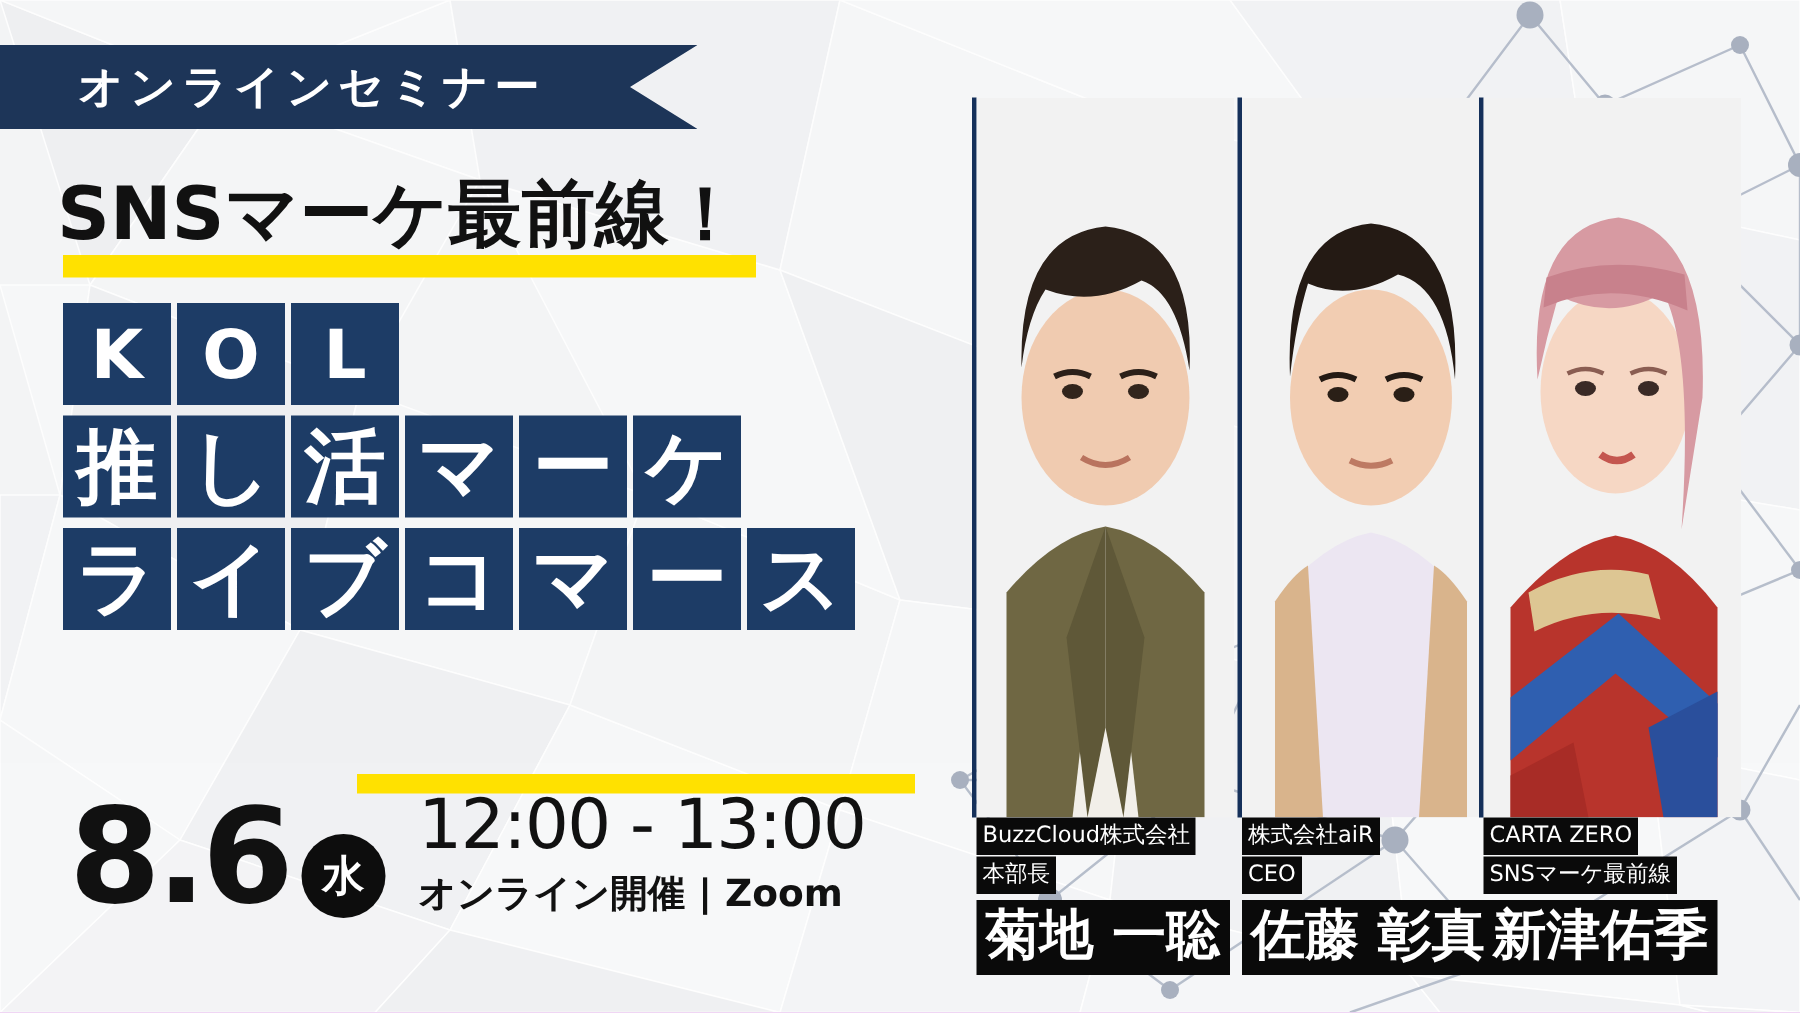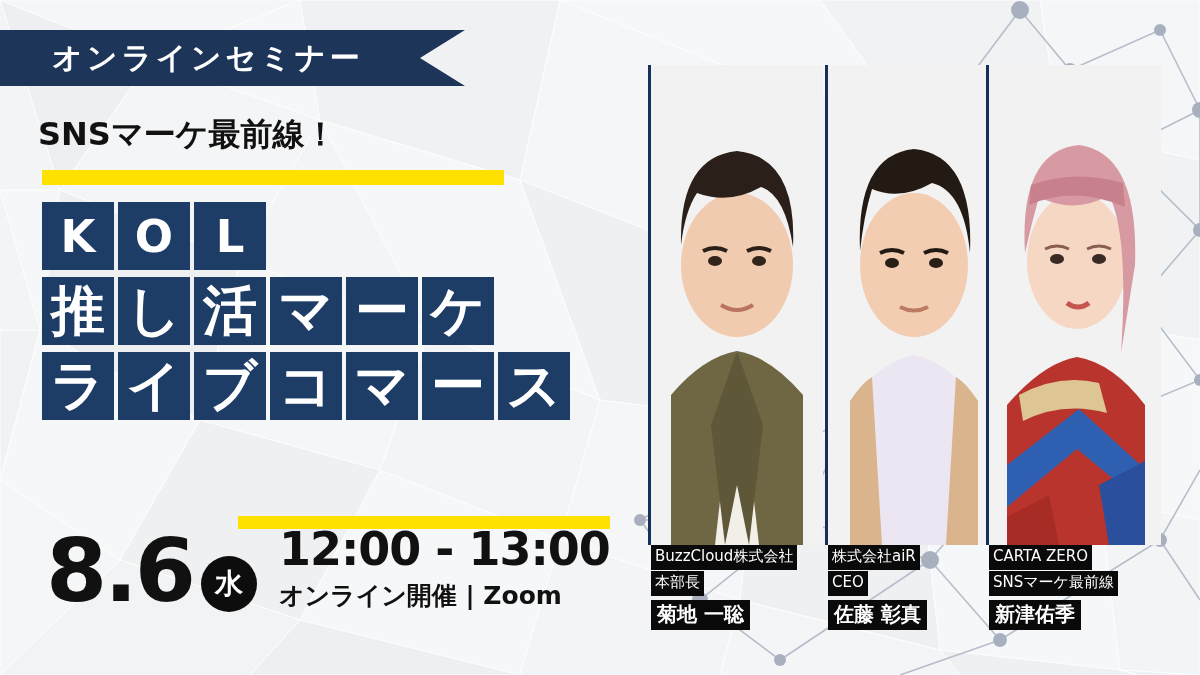--- a/index.html
+++ b/index.html
@@ -24,21 +24,21 @@
   }
   .ribbon-text{
     position:absolute;left:52px;top:30px;height:56px;display:flex;align-items:center;
     color:#fff;font-size:30px;font-weight:700;letter-spacing:4px;
     font-family:"DejaVu Sans","Liberation Sans",sans-serif;
   }
 
   
   .head1{
     position:absolute;left:38px;top:118px;
-    font-size:32px;font-weight:700;color:#111;letter-spacing:0px;line-height:1;
+    font-size:49px;font-weight:700;color:#111;letter-spacing:0px;line-height:1;
     font-family:"DejaVu Sans","Liberation Sans",sans-serif;white-space:nowrap;
   }
   .head1-underline{
     position:absolute;left:42px;top:170px;width:462px;height:15px;background:#ffe100;
   }
 
   
   .tilerow{position:absolute;display:flex;gap:4px;}
   .tile{
     background:#1d3c66;color:#fff;display:flex;align-items:center;justify-content:center;
@@ -69,21 +69,21 @@
     font-family:"DejaVu Sans","Liberation Sans",sans-serif;
   }
   .day-badge{
     width:56px;height:56px;border-radius:50%;background:#0d0d0d;color:#fff;
     display:flex;align-items:center;justify-content:center;
     font-size:28px;font-weight:700;margin-left:8px;margin-top:24px;
     font-family:"DejaVu Sans","Liberation Sans",sans-serif;
   }
   .time-col{margin-left:22px;margin-top:4px;}
   .time-main{
-    font-size:46px;font-weight:700;color:#111;line-height:1.05;letter-spacing:-1px;
+    font-size:46px;font-weight:400;color:#111;line-height:1.05;letter-spacing:-1px;
     font-family:"DejaVu Sans","Liberation Sans",sans-serif;white-space:nowrap;
   }
   .time-sub{
     font-size:25px;font-weight:700;color:#111;margin-top:6px;letter-spacing:0px;
     font-family:"DejaVu Sans","Liberation Sans",sans-serif;white-space:nowrap;
   }
 
   
   .speakers{position:absolute;left:640px;top:0;width:560px;height:675px;}
   .spk{position:absolute;top:0;width:175px;height:675px;}
@@ -97,21 +97,21 @@
   .photo svg{display:block;width:100%;height:100%;}
 
   .cap{position:absolute;left:3px;top:545px;width:200px;}
   .cap-line{
     display:inline-block;background:#0a0a0a;color:#fff;
     font-size:15px;line-height:1.45;padding:1px 4px 2px 4px;margin:0 0 1px 0;
     font-family:"DejaVu Sans","Liberation Sans",sans-serif;white-space:nowrap;
   }
   .cap-name{
     display:inline-block;background:#0a0a0a;color:#fff;
-    font-size:20px;font-weight:700;line-height:1.3;padding:1px 6px 3px 6px;margin-top:3px;
+    font-size:36px;font-weight:700;line-height:1.3;padding:1px 6px 3px 6px;margin-top:3px;
     font-family:"DejaVu Sans","Liberation Sans",sans-serif;white-space:nowrap;
   }
   .cap-row{display:block;}
 </style>
 </head>
 <body>
 
 <div class="stage">
 
   <div class="bg-poly">

